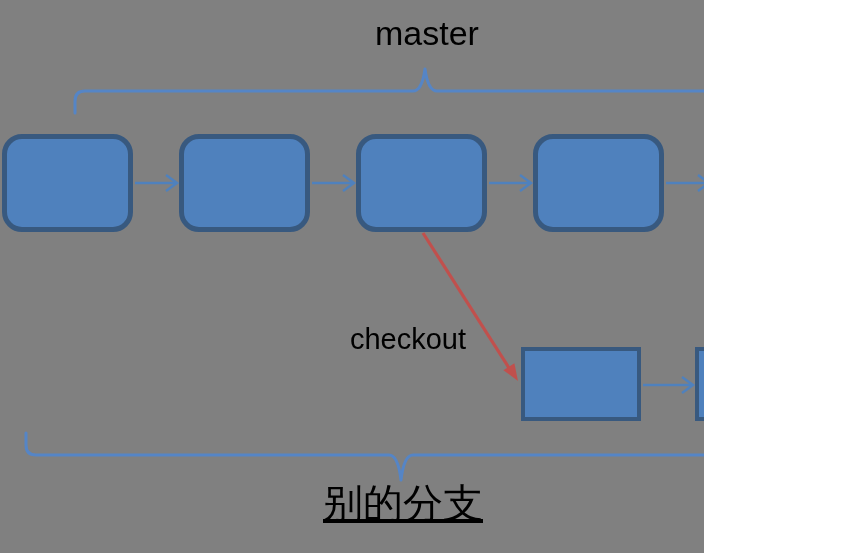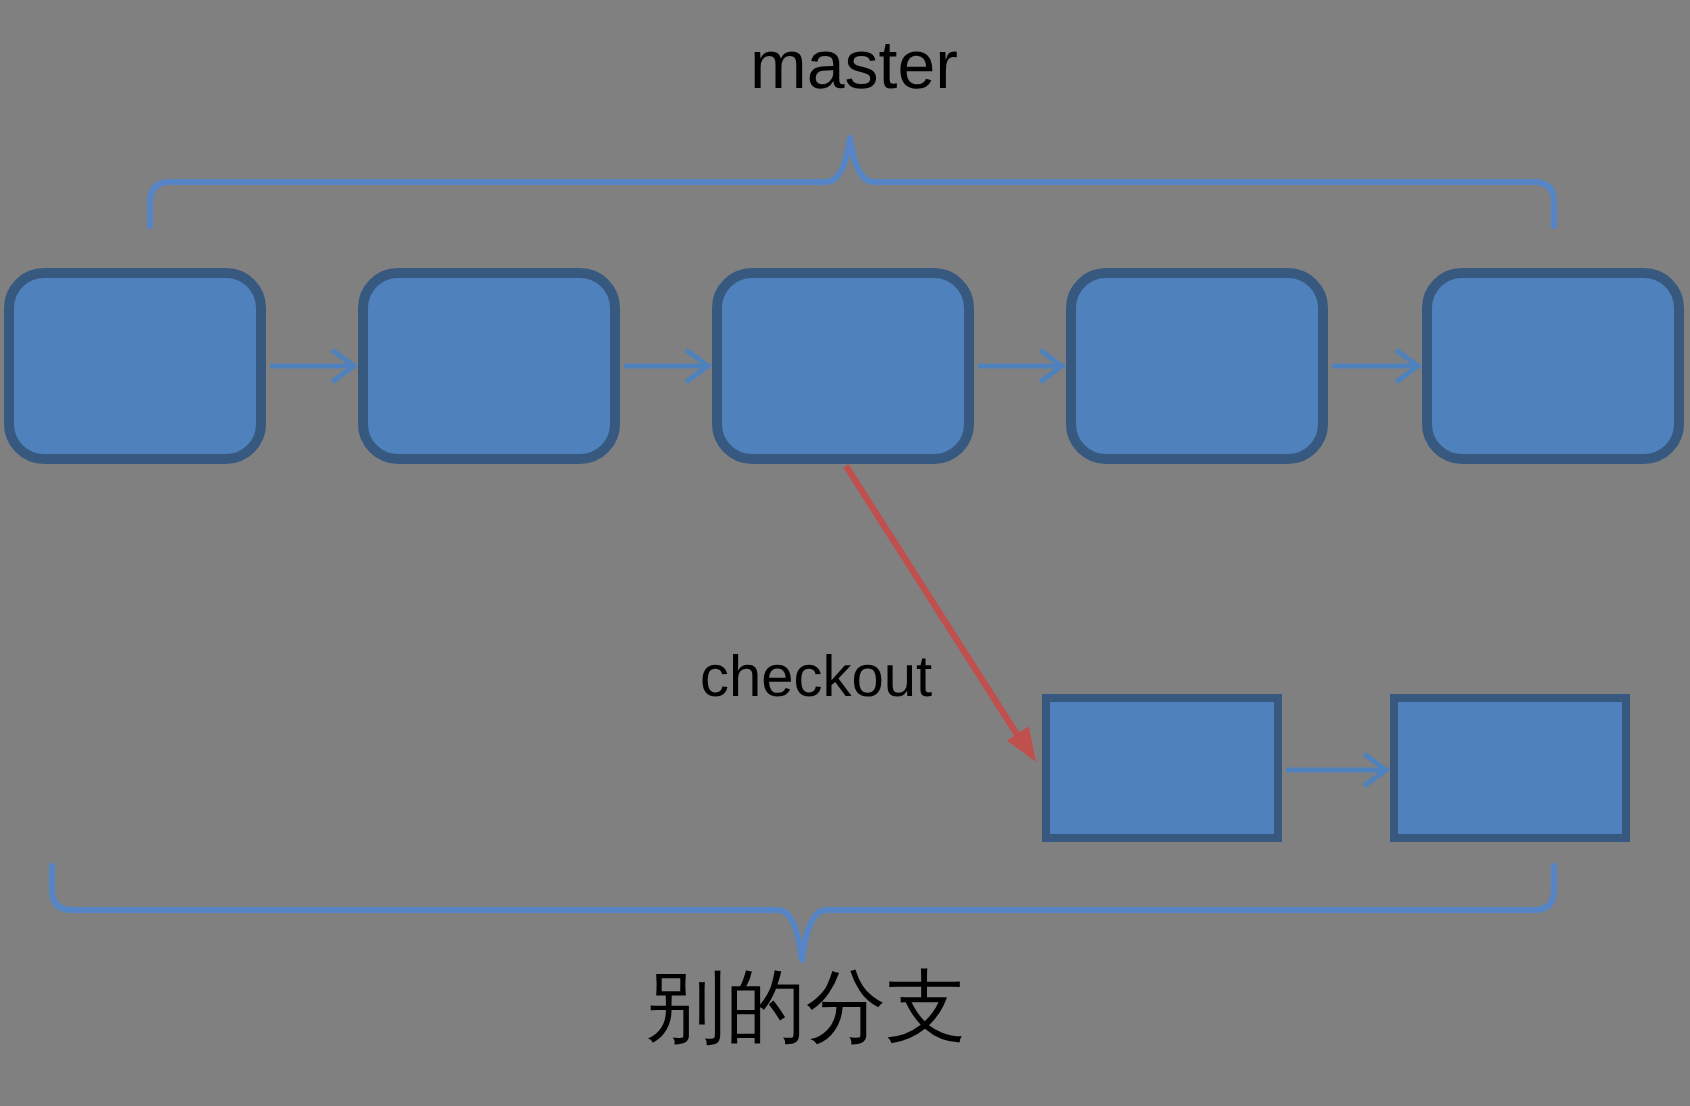--- a/index.html
+++ b/index.html
@@ -7,21 +7,21 @@
     --node-fill: #4F81BD;
     --node-border: #38597F;
     --arrow: #4F81BD;
     --brace: #5585C6;
     --checkout: #C0504D;
     --label: #000000;
   }
   html, body { margin: 0; padding: 0; }
   .canvas {
     position: relative;
-    width: 845px;
+    width: 704px;
     height: 553px;
     background: var(--bg);
     overflow: hidden;
     font-family: "Liberation Sans", "DejaVu Sans", sans-serif;
   }
   .overlay {
     position: absolute;
     left: 0; top: 0;
     width: 845px; height: 553px;
   }
@@ -55,21 +55,21 @@
   .label {
     position: absolute;
     color: var(--label);
     text-align: center;
     white-space: nowrap;
     line-height: 1.1;
   }
   #master-label   { left: 327px; top: 15px;  width: 200px; font-size: 34px; }
   #checkout-label { left: 308px; top: 324px; width: 200px; font-size: 29px; }
   #other-label    { left: 253px; top: 482px; width: 300px; font-size: 40px;
-                    font-family: "Liberation Serif", "DejaVu Serif", serif; }
+                    font-family: "Liberation Serif", "DejaVu Serif", serif; text-decoration: underline; }
 </style>
 </head>
 <body>
 
 <div class="canvas">
 
   <svg class="overlay" viewBox="0 0 845 553">
 
     <path class="brace" d="M75 113 L75 101 Q75 91 85 91 L413 91 Q422 91 425 69 Q428 91 437 91 L767 91 Q777 91 777 101 L777 113"></path>
 

